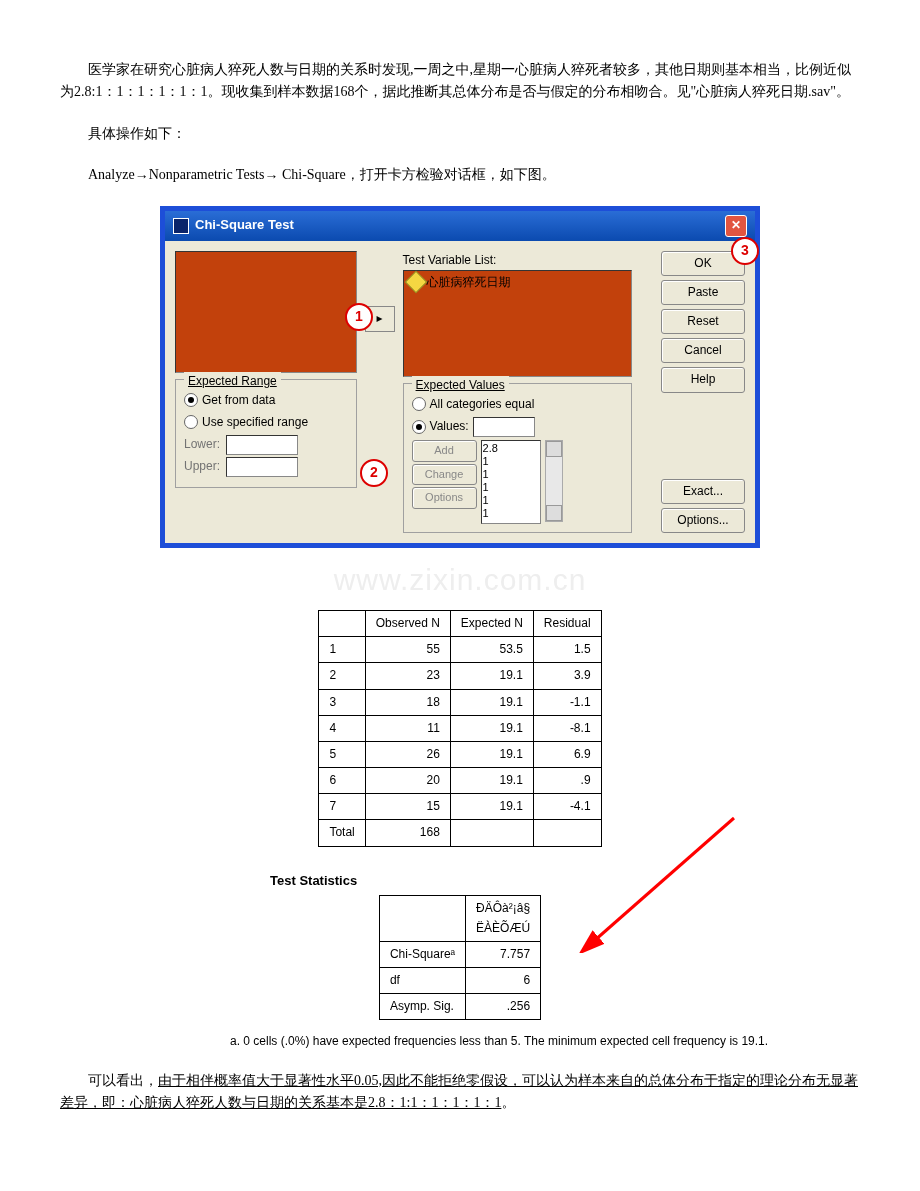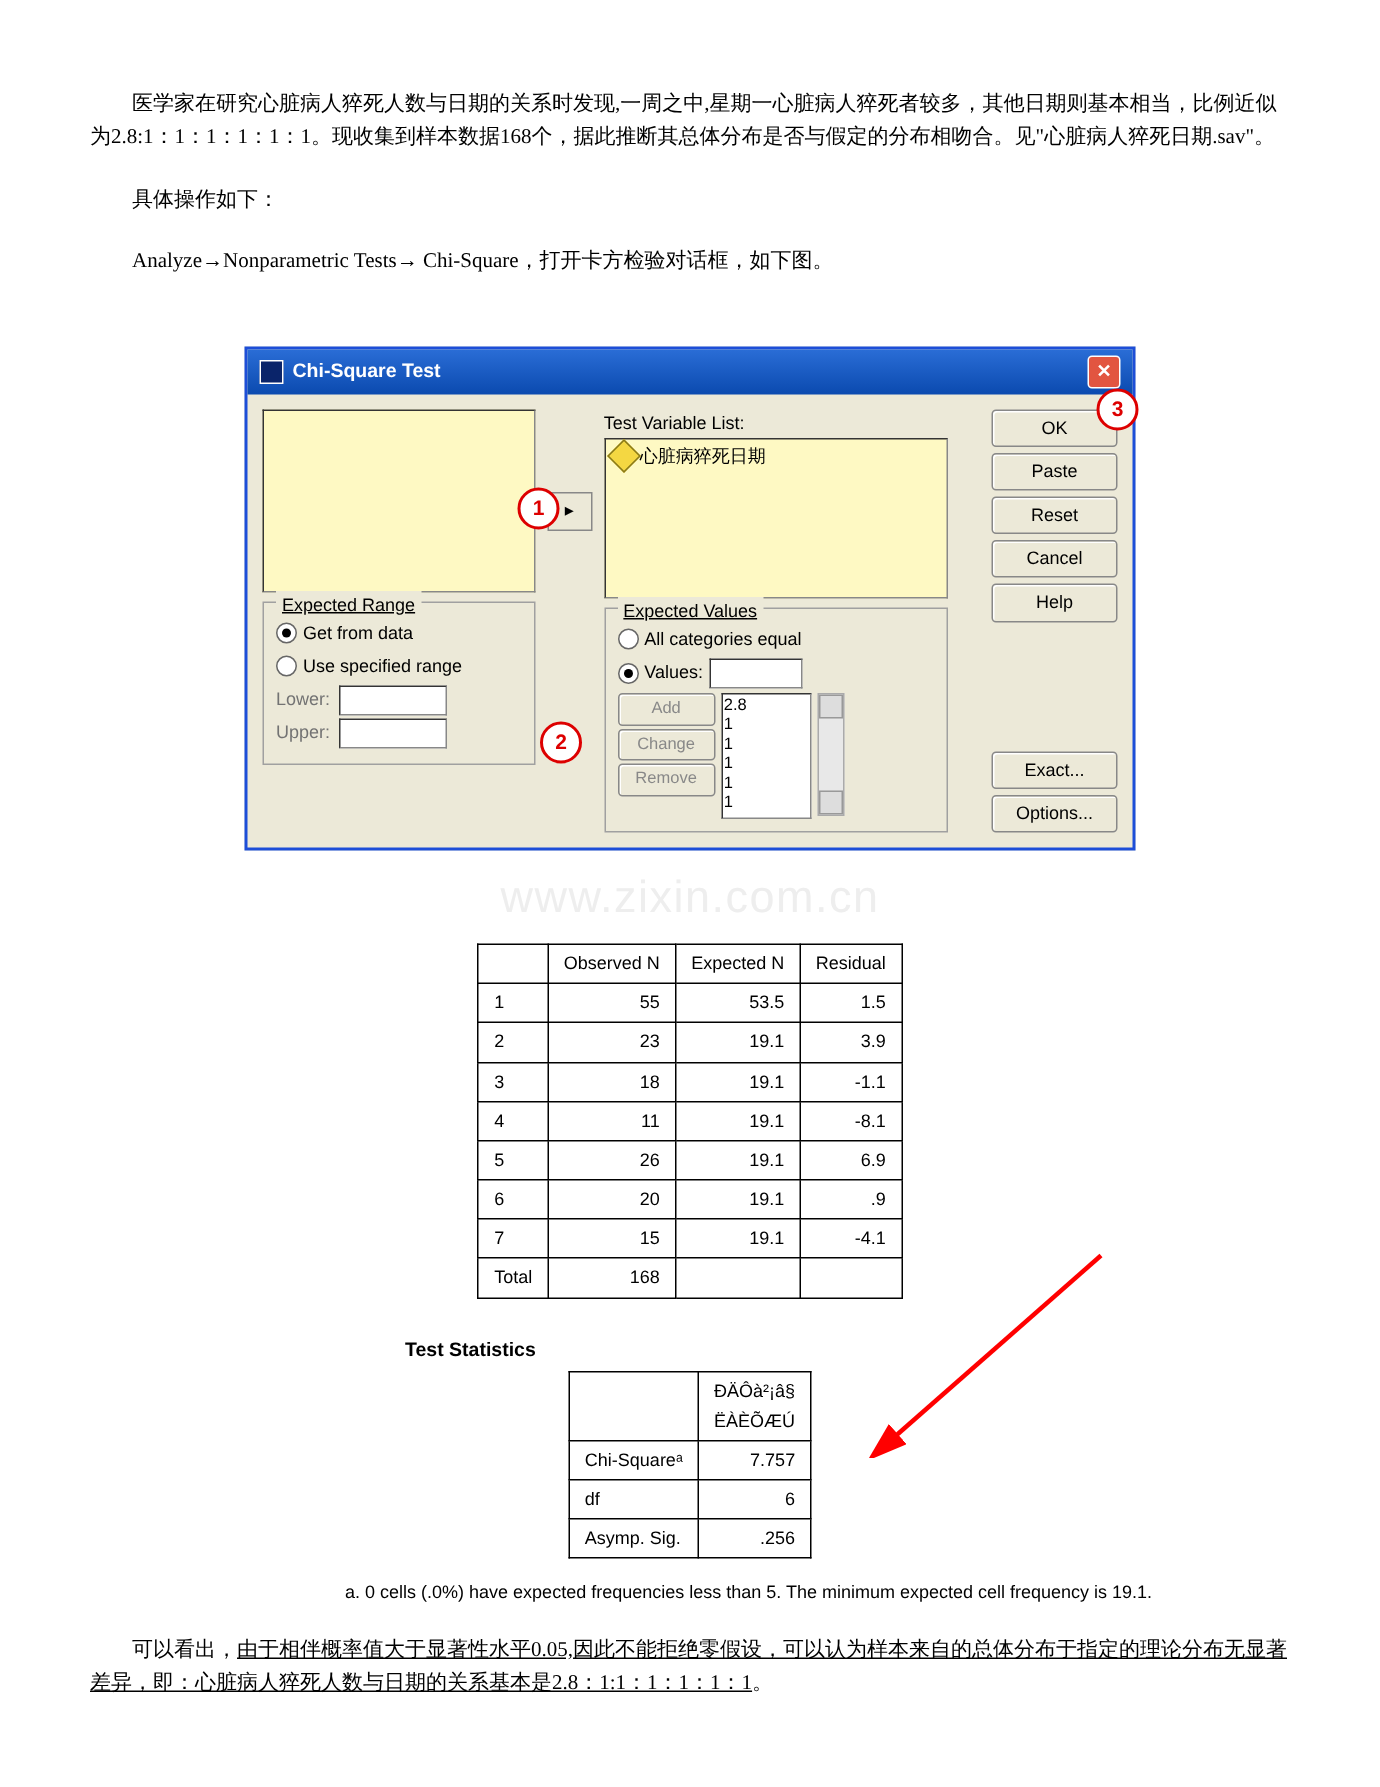--- a/index.html
+++ b/index.html
@@ -14,26 +14,25 @@
 .para {
   text-indent: 2em;
   margin: 19px 0;
 }
 .dialog-wrap {
   text-align: center;
   margin: 8px 0;
 }
 .dialog {
   display: inline-block;
-  border: 2px solid #1d4ed8;
+  border: 5px solid #1d4ed8;
   width: 590px;
   text-align: left;
   position: relative;
   background: #ece9d8;
-  margin-top: 25px;
 }
 .titlebar {
   background: linear-gradient(to bottom, #2a6dd6, #0b4aaf);
   color: #fff;
   padding: 4px 8px;
   font-family: Tahoma, Arial, sans-serif;
   font-size: 13px;
   font-weight: bold;
   display: flex;
   align-items: center;
@@ -70,21 +69,21 @@
 }
 .groupbox .legend {
   position: absolute;
   top: -8px;
   left: 8px;
   background: #ece9d8;
   padding: 0 4px;
   text-decoration: underline;
 }
 .listbox {
-  background: #fef9c3;
+  background: #c2410c;
   border: 1px inset #888;
   height: 120px;
   font-family: Tahoma, sans-serif;
   font-size: 12px;
 }
 .varlist-label {
   font-family: Tahoma, sans-serif;
   font-size: 12px;
 }
 .varitem {
@@ -245,21 +244,21 @@
             </div>
           <div class="radio">
               <span class="dot on"></span>
               <span>Values:</span>
               <span class="inputbox" style="width:60px"></span>
             </div>
           <div class="values-row">
             <div class="values-btns">
               <div class="win-btn small-btn">Add</div>
               <div class="win-btn small-btn">Change</div>
-              <div class="win-btn small-btn">Remove</div>
+              <div class="win-btn small-btn">Options</div>
             </div>
             <div class="vals-listbox">
               <div>2.8</div>
               <div>1</div>
               <div>1</div>
               <div>1</div>
               <div>1</div>
               <div>1</div>
             </div>
             <span class="scrollbar"></span>

